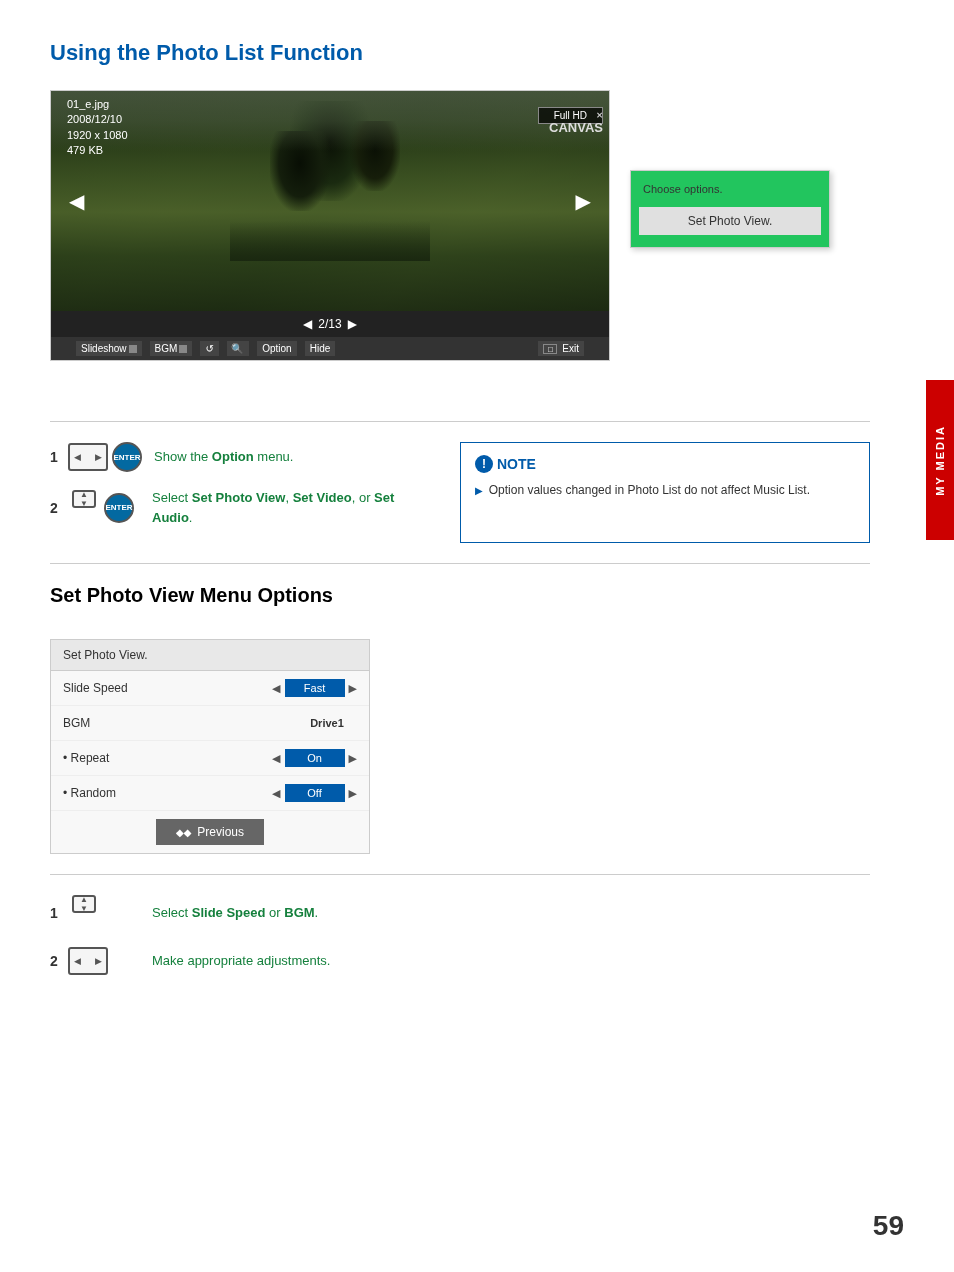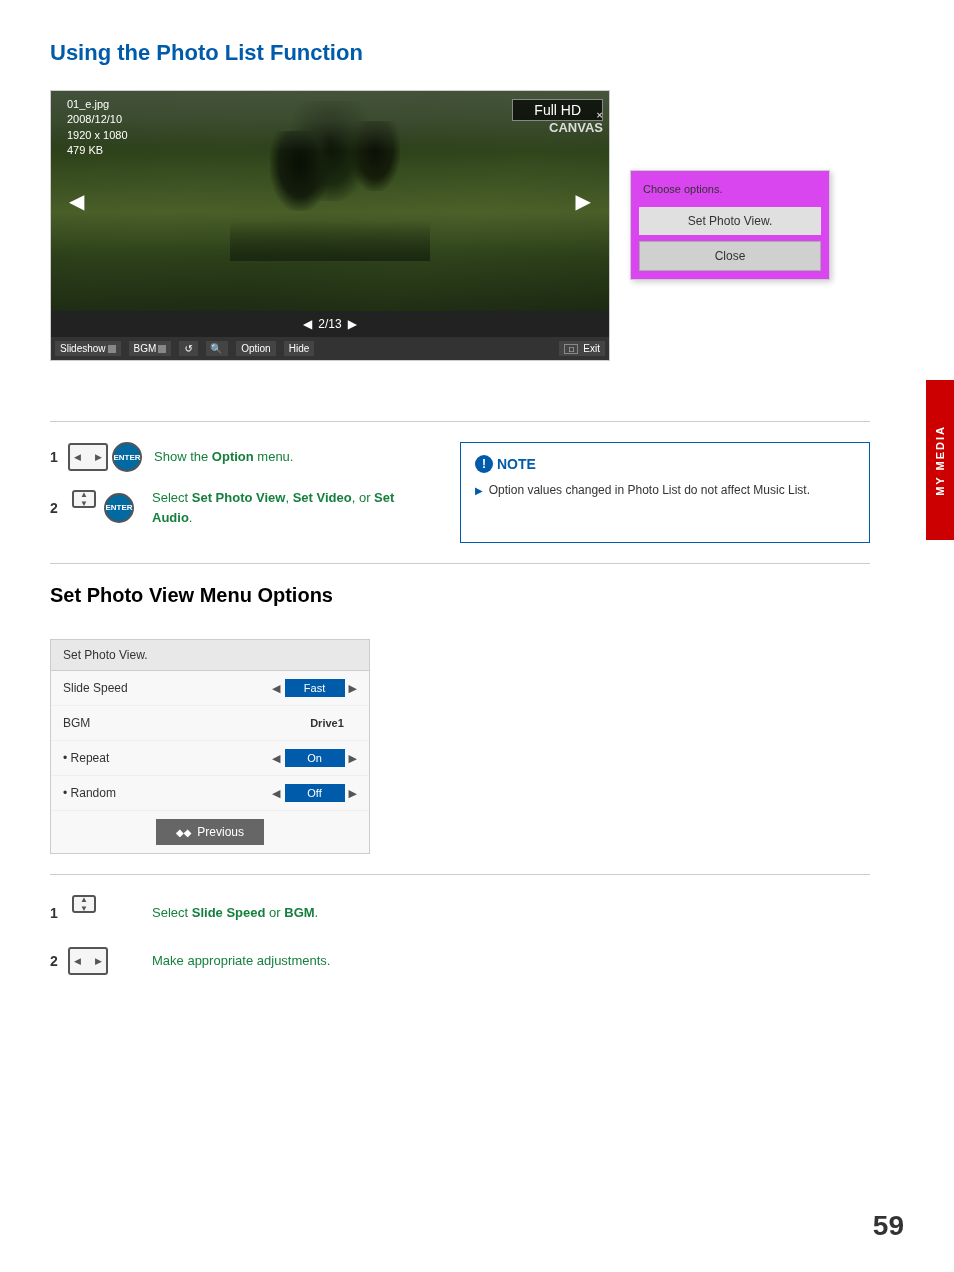--- a/index.html
+++ b/index.html
@@ -73,26 +73,26 @@
       top: 6px;
       left: 6px;
       color: #fff;
       font-size: 11px;
       line-height: 1.4;
       margin-left: 10px;
     }
 
     .full-hd-badge {
       position: absolute;
-      top: 8px;
+      top: 16px;
       right: 6px;
       background: rgba(0,0,0,0.7);
       color: #fff;
-      font-size: 14px;
-      padding: 2px 21px;
+      font-size: 10px;
+      padding: 2px 15px;
       border: 1px solid #888;
     }
 
     .canvas-badge {
       position: absolute;
       top: 20px;
       right: 6px;
       color: #ddd;
       font-size: 11px;
       font-weight: bold;
@@ -122,21 +122,21 @@
       font-size: 12px;
     }
 
     .page-nav .arrow-btn {
       color: #fff;
       font-size: 12px;
     }
 
     .bottom-controls {
       background: #333;
-      padding: 4px 4px;
+      padding: 4px 25px;
       display: flex;
       align-items: flex-start;
       gap: 8px;
     }
 
     .ctrl-btn {
       color: #fff;
       font-size: 10px;
       background: #444;
       padding: 2px 5px;
@@ -157,21 +157,21 @@
 
     .ctrl-spacer {
       flex: 1;
     }
 
     
     .options-popup {
       position: absolute;
       right: -220px;
       top: 80px;
-      background: #d946ef;
+      background: #22c55e;
       border: 1px solid #ccc;
       width: 200px;
       padding: 8px;
       box-shadow: 2px 2px 6px rgba(0,0,0,0.2);
     }
 
     .options-popup .choose-label {
       font-size: 11px;
       color: #333;
       margin-bottom: 8px;
@@ -525,21 +525,20 @@
           <span style="display:inline-block;width:14px;height:10px;border:1px solid #888;font-size:8px;text-align:center;line-height:10px;margin-right:3px;">□</span>
           <span>Exit</span>
         </button>
       </div>
     </div>
 
     
     <div class="options-popup">
       <div class="choose-label">Choose options.</div>
       <button class="opt-btn">Set Photo View.</button>
-      <button class="close-btn">Close</button>
     </div>
   </div>
 
   <hr class="divider">
 
   
   <div class="instructions-area">
     <div class="instruction-steps">
 
       <div class="step-row">

